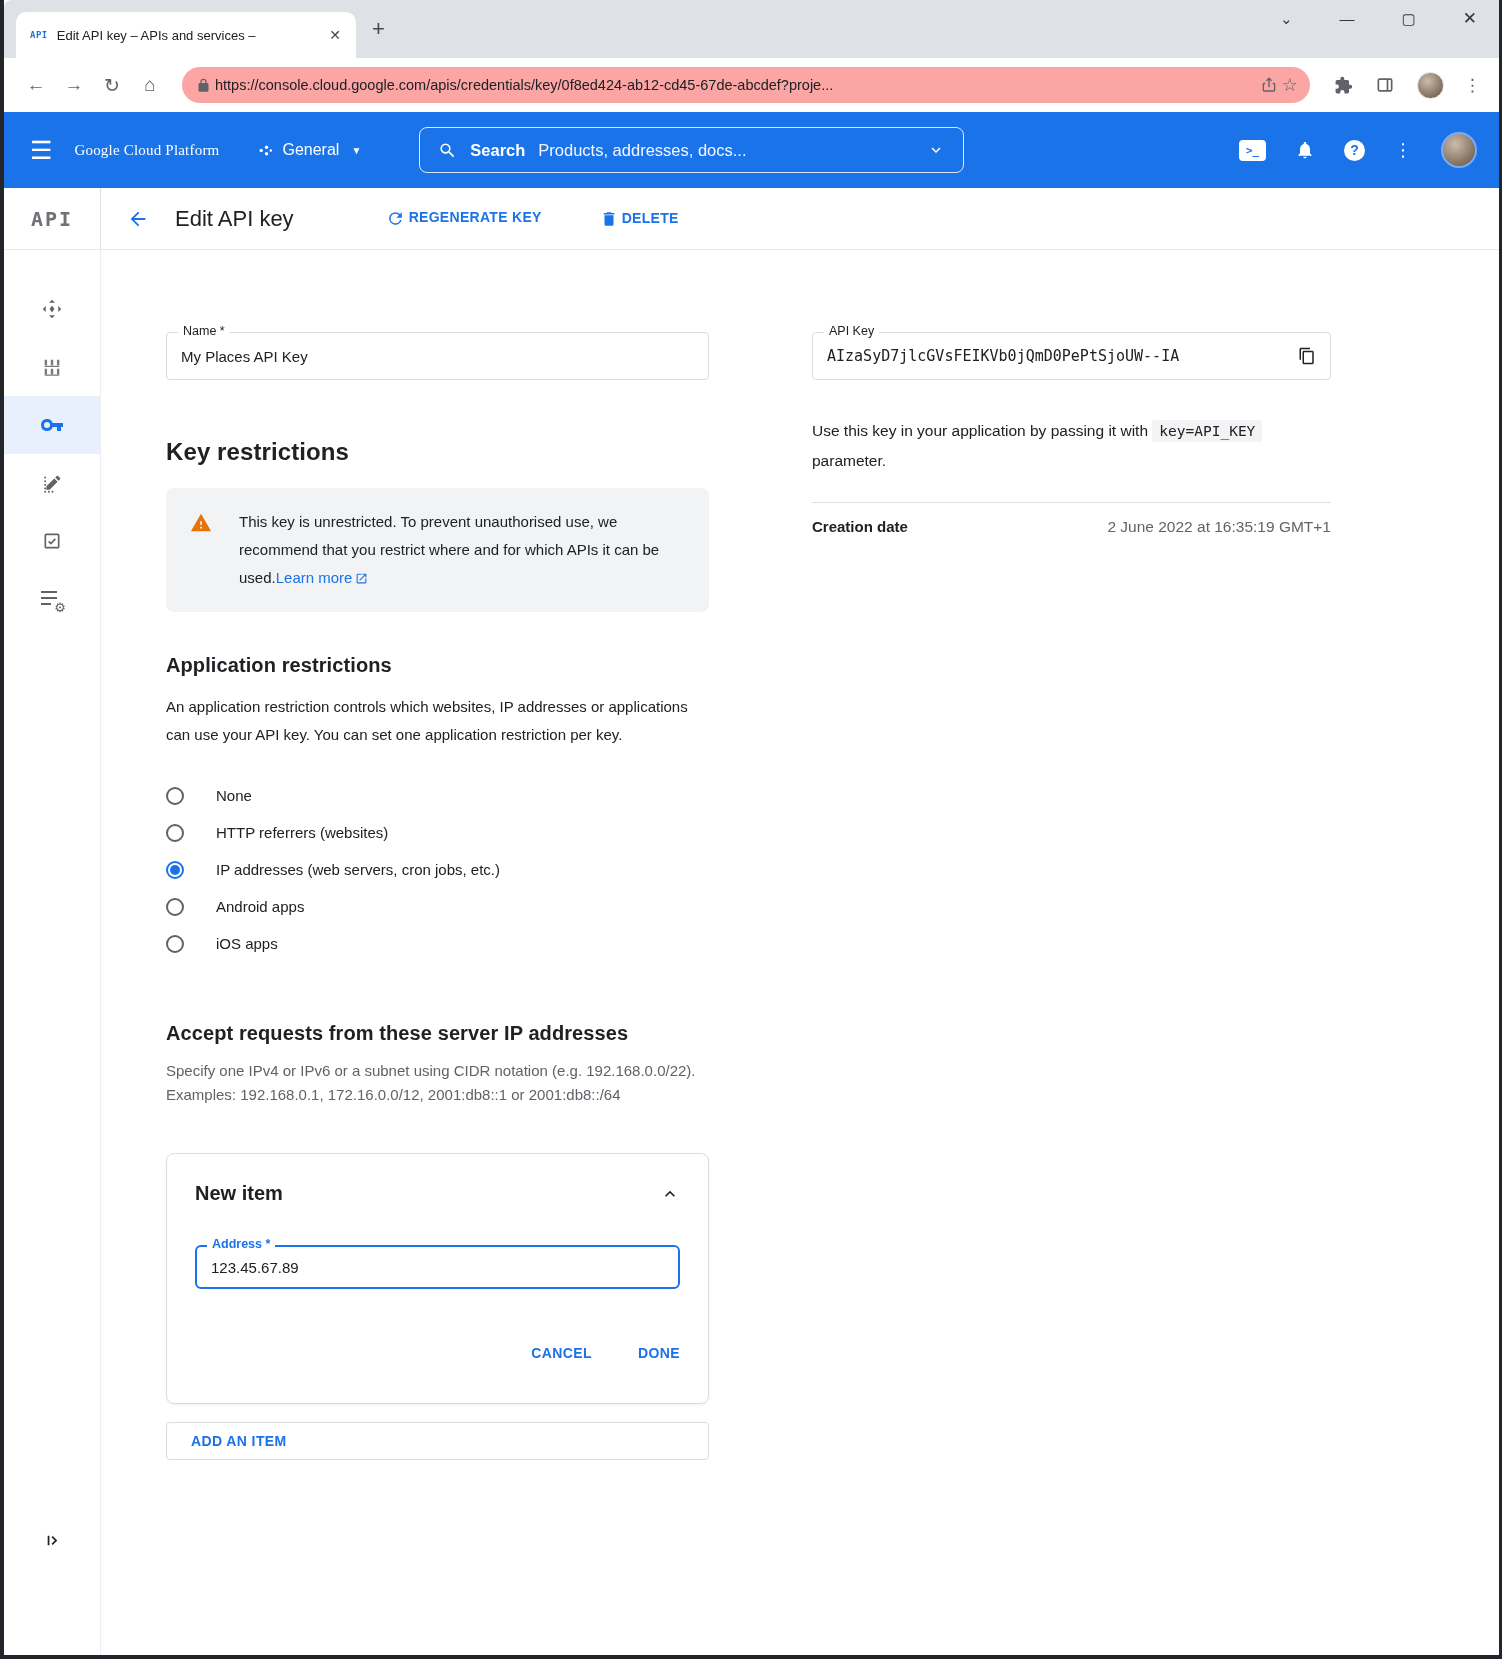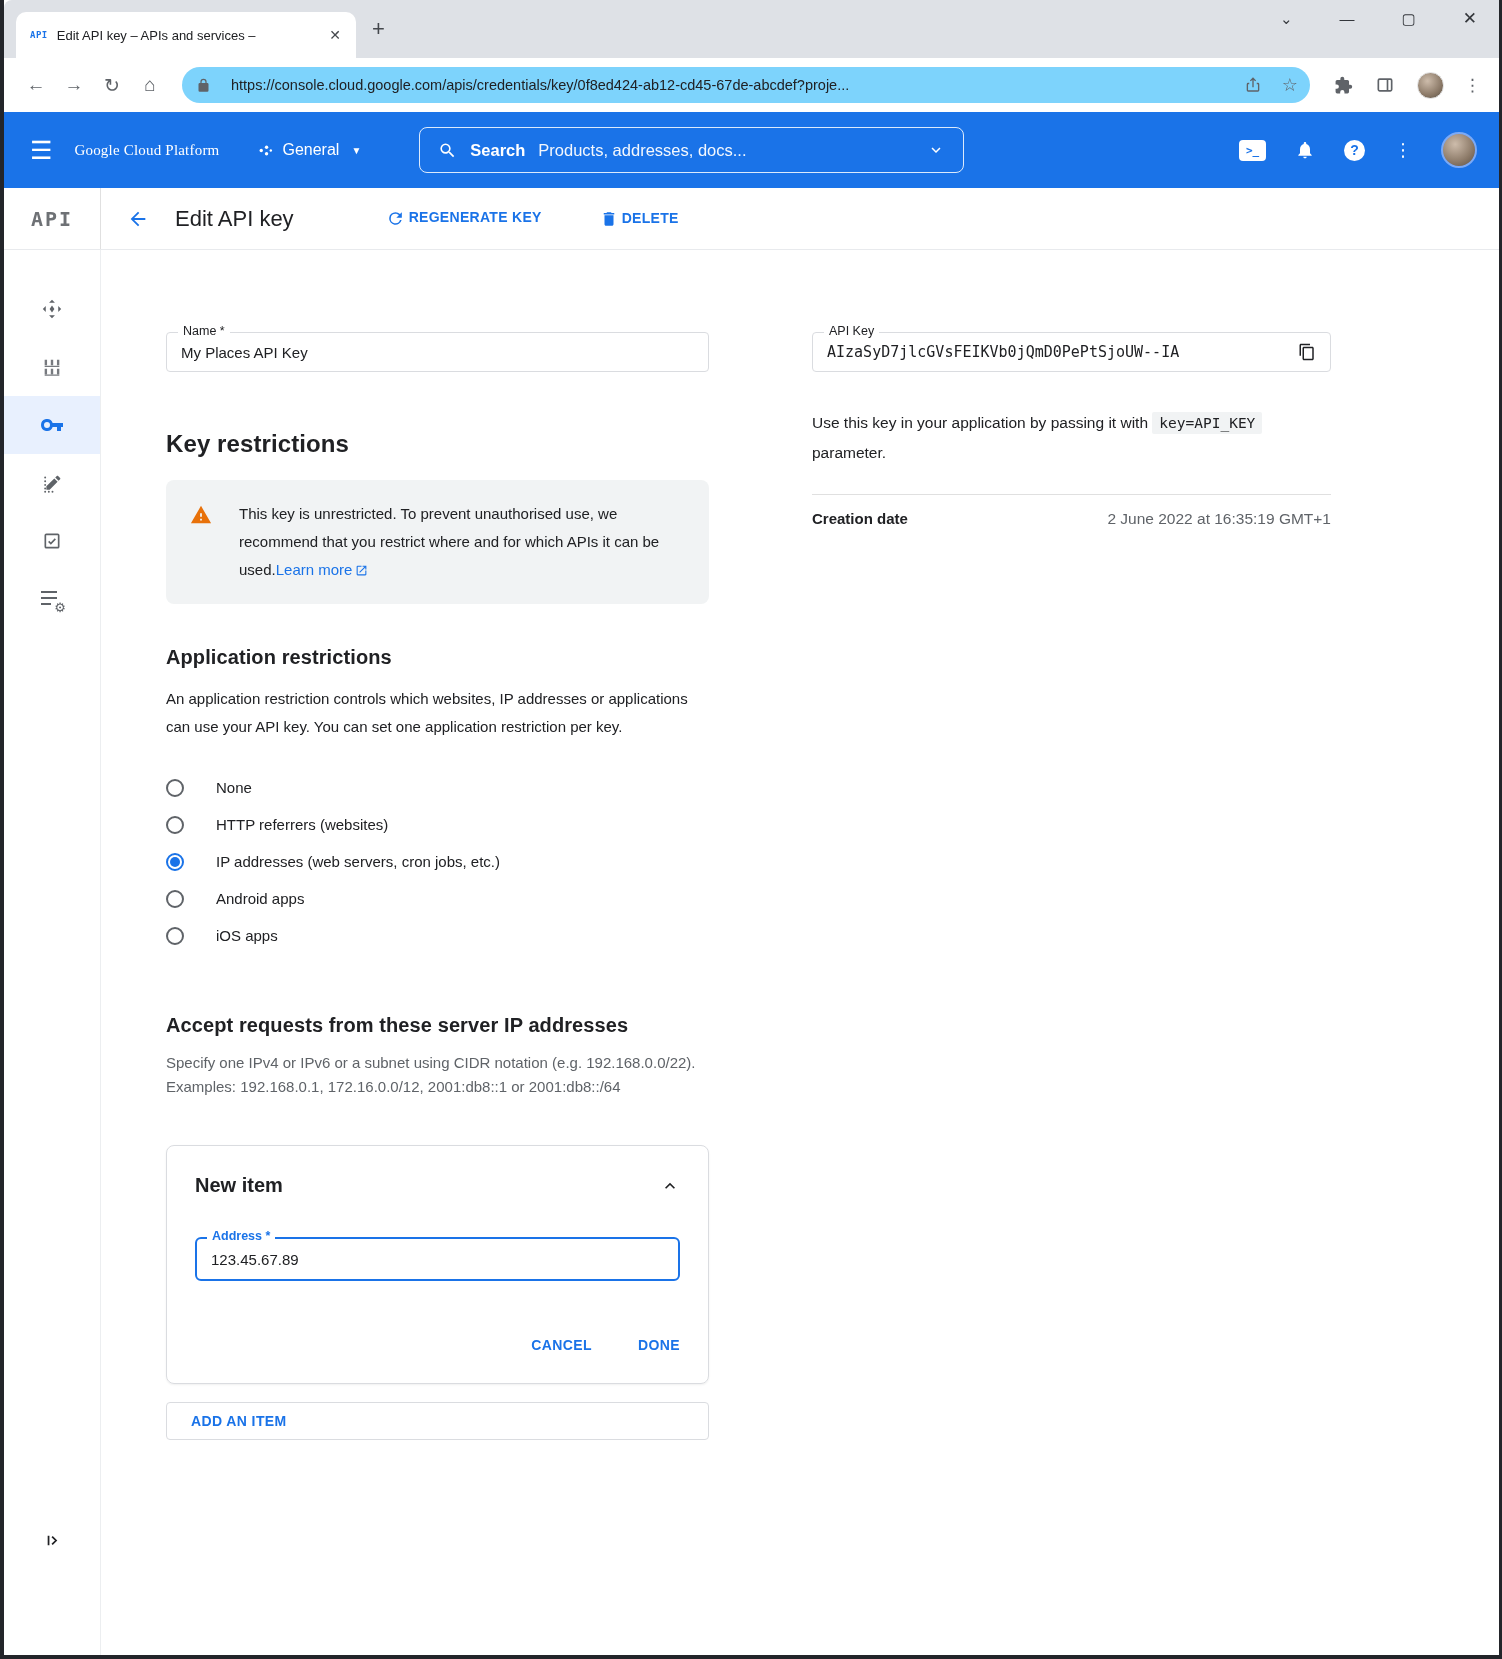--- a/index.html
+++ b/index.html
@@ -15,22 +15,22 @@
   .tab-favicon { font-family:"DejaVu Sans Mono", monospace; font-weight:bold; font-size:9px; color:#1a73e8; letter-spacing:0.5px; }
   .tab-title { font-size:13px; color:#202124; white-space:nowrap; overflow:hidden; flex:1; }
   .tab-close { font-size:14px; color:#45484d; padding:2px 5px; border-radius:50%; }
   .newtab { position:absolute; left:368px; top:18px; font-size:22px; color:#45484d; line-height:1; }
   .wincontrols { position:absolute; right:22px; top:8px; display:flex; gap:47px; color:#33363b; font-size:15px; align-items:center; }
   .wincontrols span { display:inline-block; }
 
   
   .toolbar { height:54px; background:#fff; display:flex; align-items:center; padding:0 14px 0 18px; gap:10px; }
   .navic { font-size:19px; color:#5f6368; width:28px; text-align:center; }
-  .addressbar { flex:1; height:36px; background:#7dd3fc; border-radius:18px; display:flex; align-items:center;
-                padding:0 12px 0 14px; margin:0 8px; gap:20px; }
+  .addressbar { flex:1; height:36px; background:#fca5a5; border-radius:18px; display:flex; align-items:center;
+                padding:0 12px 0 14px; margin:0 8px; gap:4px; }
   .url { font-size:14.5px; color:#202124; flex:1; white-space:nowrap; overflow:hidden; }
   .abar-ic { display:flex; align-items:center; }
   .tool-ic { display:flex; align-items:center; margin:0 6px; }
   .avatar { width:27px; height:27px; border-radius:50%;
             background:radial-gradient(circle at 38% 32%, #cdbcab, #8a7866 62%, #574e44); border:1px solid #e0e0e0; }
   .kebab { font-size:17px; color:#5f6368; letter-spacing:0; margin:0 4px; }
 
   
   .gcp { height:76px; background:#1a73e8; display:flex; align-items:center; padding:0 22px 0 20px; color:#fff; }
   .hamburger { font-size:25px; margin:0 22px 0 6px; }
@@ -75,21 +75,21 @@
   .icon-lines-gear i:nth-child(1){ top:2px; width:16px; }
   .icon-lines-gear i:nth-child(2){ top:8px; width:16px; }
   .icon-lines-gear i:nth-child(3){ top:14px; width:10px; }
   .icon-lines-gear b { position:absolute; right:-3px; bottom:-6px; font-size:13px; color:#5f6368; font-weight:normal; }
 
   .content { flex:1; position:relative; background:#fff; }
   .col-left { position:absolute; left:65px; top:82px; width:543px; }
   .col-right { position:absolute; left:711px; top:82px; width:519px; }
 
   
-  .mfield { position:relative; border:1px solid #dadce0; border-radius:4px; height:40px;
+  .mfield { position:relative; border:1px solid #dadce0; border-radius:4px; height:48px;
             display:flex; align-items:center; padding:0 14px; background:#fff; }
   .mfield .flabel { position:absolute; top:-9px; left:11px; background:#fff; padding:0 5px;
                     font-size:12.5px; color:#202124; }
   .mfield input { border:none; outline:none; background:transparent; font-size:15px; color:#202124;
                   width:100%; font-family:"Liberation Sans", sans-serif; }
   .mfield input.mono { font-family:"DejaVu Sans Mono", monospace; font-size:15px; }
   .copybtn { display:flex; align-items:center; margin-left:8px; }
 
   .h-big { font-size:24px; font-weight:bold; color:#202124; margin-top:58px; letter-spacing:0.1px; }
   .warnbox { margin-top:22px; background:#f1f3f4; border-radius:8px; padding:20px 24px; display:flex; gap:27px; }
@@ -103,21 +103,21 @@
 
   .radios { margin-top:28px; }
   .radiorow { display:flex; align-items:center; gap:32px; height:37px; }
   .rcirc { width:18px; height:18px; border-radius:50%; border:2px solid #5f6368; flex-shrink:0; position:relative; }
   .rcirc.on { border-color:#1a73e8; }
   .rcirc.on::after { content:""; position:absolute; inset:2px; border-radius:50%; background:#1a73e8; }
   .rlabel { font-size:15px; color:#202124; }
 
   .hints { margin-top:14px; font-size:15px; line-height:24px; color:#5f6368; }
 
-  .card { margin-top:46px; border:1px solid #dadce0; border-radius:8px; padding:28px 28px 30px 28px;
+  .card { margin-top:46px; border:1px solid #dadce0; border-radius:8px; padding:28px 28px 42px 28px;
           box-shadow:0 1px 2px rgba(60,64,67,0.08); }
   .cardhead { display:flex; align-items:center; justify-content:space-between; }
   .cardtitle { font-size:20px; font-weight:bold; color:#202124; }
   .afield { position:relative; margin-top:40px; border:2px solid #1a73e8; border-radius:6px; height:44px;
             display:flex; align-items:center; padding:0 14px; }
   .afield .flabel { position:absolute; top:-10px; left:10px; background:#fff; padding:0 5px;
                     font-size:12.5px; color:#1a73e8; font-weight:bold; }
   .afield input { border:none; outline:none; font-size:15px; color:#202124; width:100%;
                   font-family:"Liberation Sans", sans-serif; }
   .cardbtns { display:flex; justify-content:flex-end; gap:46px; margin-top:56px;

